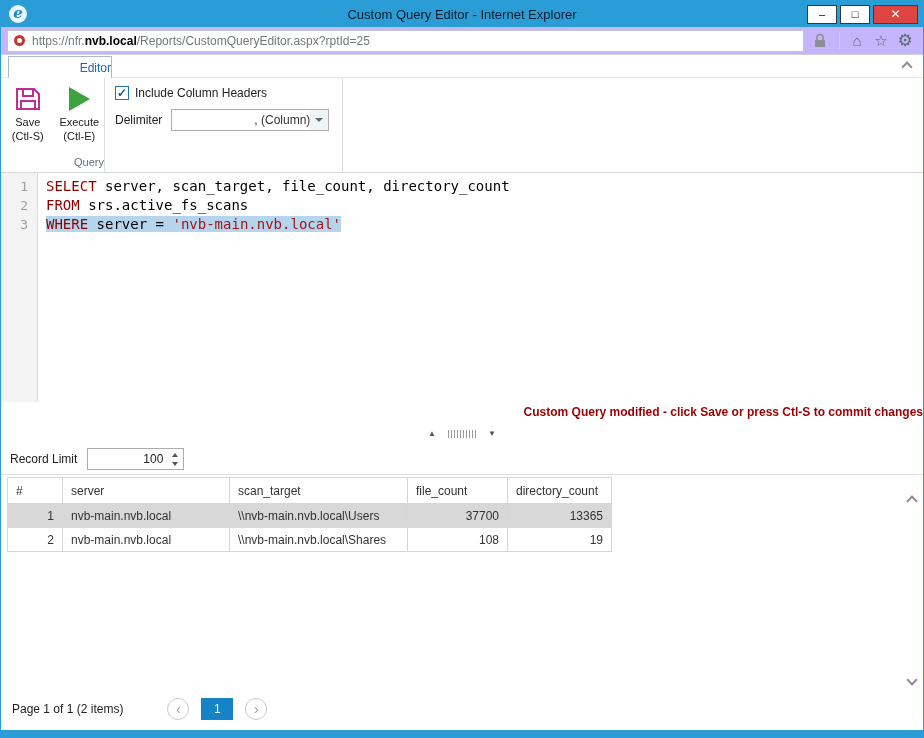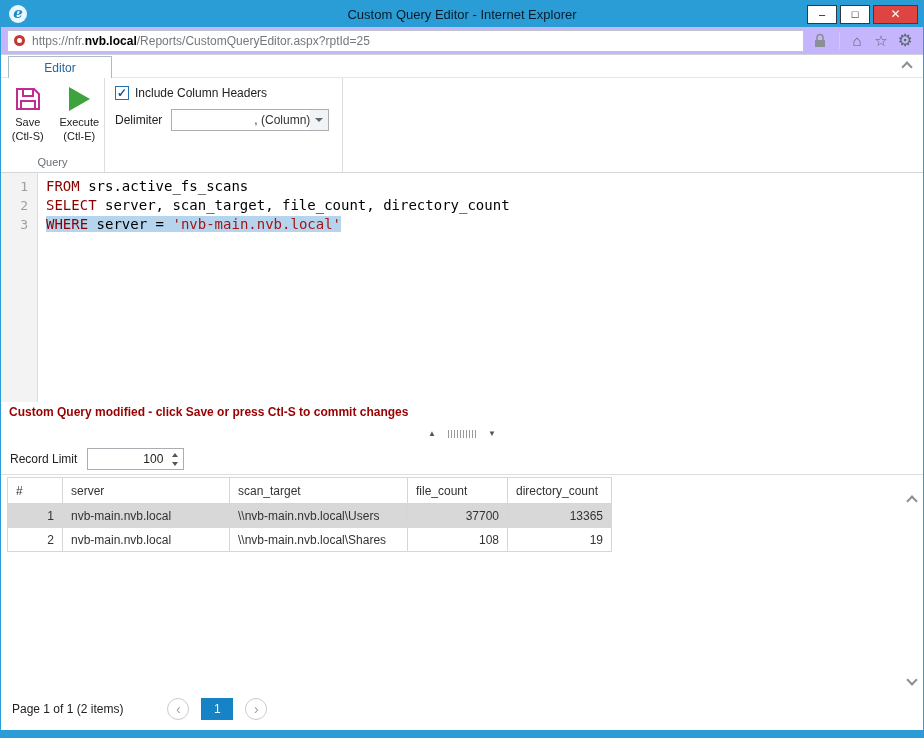--- a/index.html
+++ b/index.html
@@ -23,21 +23,21 @@
   .url { font-size: 12px; white-space: nowrap; }
   .u-dim { color: #73787d; }
   .u-dom { color: #000; font-weight: bold; }
   .lock-wrap { margin: 0 8px 0 10px; display: flex; align-items: center; }
   .ab-divider { width: 1px; height: 17px; background: #cfd3d7; margin: 0 5px; }
   .abtn { width: 24px; height: 22px; display: flex; align-items: center; justify-content: center; font-size: 15px; color: #5d6870; }
   .abtn.gear { font-size: 17px; }
 
   
   .tabstrip { height: 23px; background: #fff; display: flex; align-items: flex-end; position: relative; border-bottom: 1px solid #e3e6e9; flex: none; }
-  .tab { width: 104px; height: 22px; margin-left: 7px; border: 1px solid #a8bccb; border-bottom: none; background: #fff; color: #2166a5; font-size: 12px; display: flex; align-items: center; justify-content: center; position: relative; top: 1px; }
+  .tab { width: 104px; height: 22px; margin-left: 7px; border: 1px solid #a8bccb; border-bottom: none; background: #fff; color: #2166a5; font-size: 12px; display: flex; align-items: center; justify-content: flex-end; position: relative; top: 1px; }
   .collapse-chev { position: absolute; right: 12px; top: 8px; }
   .chev { width: 8px; height: 8px; display: inline-block; }
   .chev.up { border-left: 2px solid #8a9096; border-top: 2px solid #8a9096; transform: rotate(45deg); }
   .chev.down { border-right: 2px solid #8a9096; border-bottom: 2px solid #8a9096; transform: rotate(45deg); }
 
   
   .ribbon { height: 95px; display: flex; border-bottom: 1px solid #d4d7da; background: #fff; flex: none; }
   .rgroup { display: flex; flex-direction: column; border-right: 1px solid #dcdfe2; }
   .rgroup.filler { flex: 1; border-right: none; }
   .g-query { width: 104px; }
@@ -49,34 +49,34 @@
   .play-tri { width: 0; height: 0; border-top: 12px solid transparent; border-bottom: 12px solid transparent; border-left: 21px solid #3da43d; }
   .g-delim .gbody { flex-direction: column; padding: 8px 10px 0 10px; gap: 9px; }
   .cbrow { display: flex; align-items: center; gap: 6px; font-size: 12px; color: #222; }
   .cb { width: 14px; height: 14px; border: 1px solid #2271b1; background: #fff; display: flex; align-items: center; justify-content: center; flex: none; }
   .cb .mark { color: #17568f; font-size: 12px; font-weight: bold; line-height: 1; }
   .delimrow { display: flex; align-items: center; gap: 9px; font-size: 12px; color: #222; text-align: right; }
   .combo { width: 158px; height: 22px; border: 1px solid #abadb3; background: #fff; display: flex; align-items: center; font-size: 12px; color: #333; }
   .combo .cval { padding-left: 6px; flex: 1; white-space: nowrap; }
   .combo .cbtn { width: 18px; height: 100%; display: flex; align-items: center; justify-content: center; background: #f2f3f4; }
   .dd-arrow { width: 0; height: 0; border-left: 4px solid transparent; border-right: 4px solid transparent; border-top: 4px solid #5d6870; }
-  .glabel { text-align: center; color: #6b6f73; font-size: 11px; padding: 2px 0 4px 0; }
+  .glabel { text-align: right; color: #6b6f73; font-size: 11px; padding: 2px 0 4px 0; }
 
   
   .editor { height: 229px; display: flex; background: #fff; flex: none; font-family: "DejaVu Sans Mono", monospace; }
   .gutter { width: 37px; background: #f3f3f3; border-right: 1px solid #ddd; padding-top: 4px; flex: none; }
   .ln { height: 19px; line-height: 19px; text-align: right; padding-right: 9px; color: #9aa0a6; font-size: 13px; }
   .code { flex: 1; padding: 4px 0 0 8px; font-size: 14px; color: #000; }
   .code-line { height: 19px; line-height: 19px; white-space: pre; }
   .kw { color: #8b0000; }
   .str { color: #a31515; }
   .sel { background: #b5d5ef; }
 
   
-  .statusmsg { height: 21px; line-height: 21px; padding-left: 8px; color: #990000; font-weight: bold; font-size: 12px; flex: none; }
+  .statusmsg { height: 21px; line-height: 21px; padding-left: 8px; color: #990000; font-weight: bold; font-size: 12px; flex: none; text-align: right; }
   .splitter { height: 21px; display: flex; align-items: center; justify-content: center; gap: 12px; color: #777; flex: none; }
   .splitter .tri { font-size: 8px; line-height: 1; color: #555; }
   .grip { display: flex; gap: 2px; align-items: center; }
   .gbar { width: 1px; height: 8px; background: #999; }
 
   
   .recordlimit { height: 30px; display: flex; align-items: center; padding-left: 9px; gap: 10px; font-size: 12px; color: #222; flex: none; }
   .rl-wrap { position: relative; width: 97px; height: 22px; border: 1px solid #abadb3; background: #a3a3a3; }
   .rl-input { width: 100%; height: 100%; border: none; outline: none; text-align: right; padding-right: 20px; font-size: 12px; font-family: "Liberation Sans", sans-serif; color: #222; }
   .spin { position: absolute; right: 1px; top: 1px; bottom: 1px; width: 14px; display: flex; flex-direction: column; }
@@ -193,22 +193,22 @@
     <div class="rgroup filler"></div>
   </div>
 
   <div class="editor">
     <div class="gutter">
       <div class="ln">1</div>
       <div class="ln">2</div>
       <div class="ln">3</div>
     </div>
     <div class="code">
+      <div class="code-line"><span class="kw">SELECT</span><span> server, scan_target, file_count, directory_count</span></div>
       <div class="code-line"><span class="kw">FROM</span><span> srs.active_fs_scans</span></div>
-      <div class="code-line"><span class="kw">SELECT</span><span> server, scan_target, file_count, directory_count</span></div>
       <div class="code-line"><span class="sel"><span class="kw">WHERE</span><span> server = </span><span class="str">'nvb-main.nvb.local'</span></span></div>
     </div>
   </div>
 
   <div class="statusmsg">Custom Query modified - click Save or press Ctl-S to commit changes</div>
 
   <div class="splitter">
     <span class="tri">▲</span>
     <span class="grip">
       <span class="gbar"></span>

